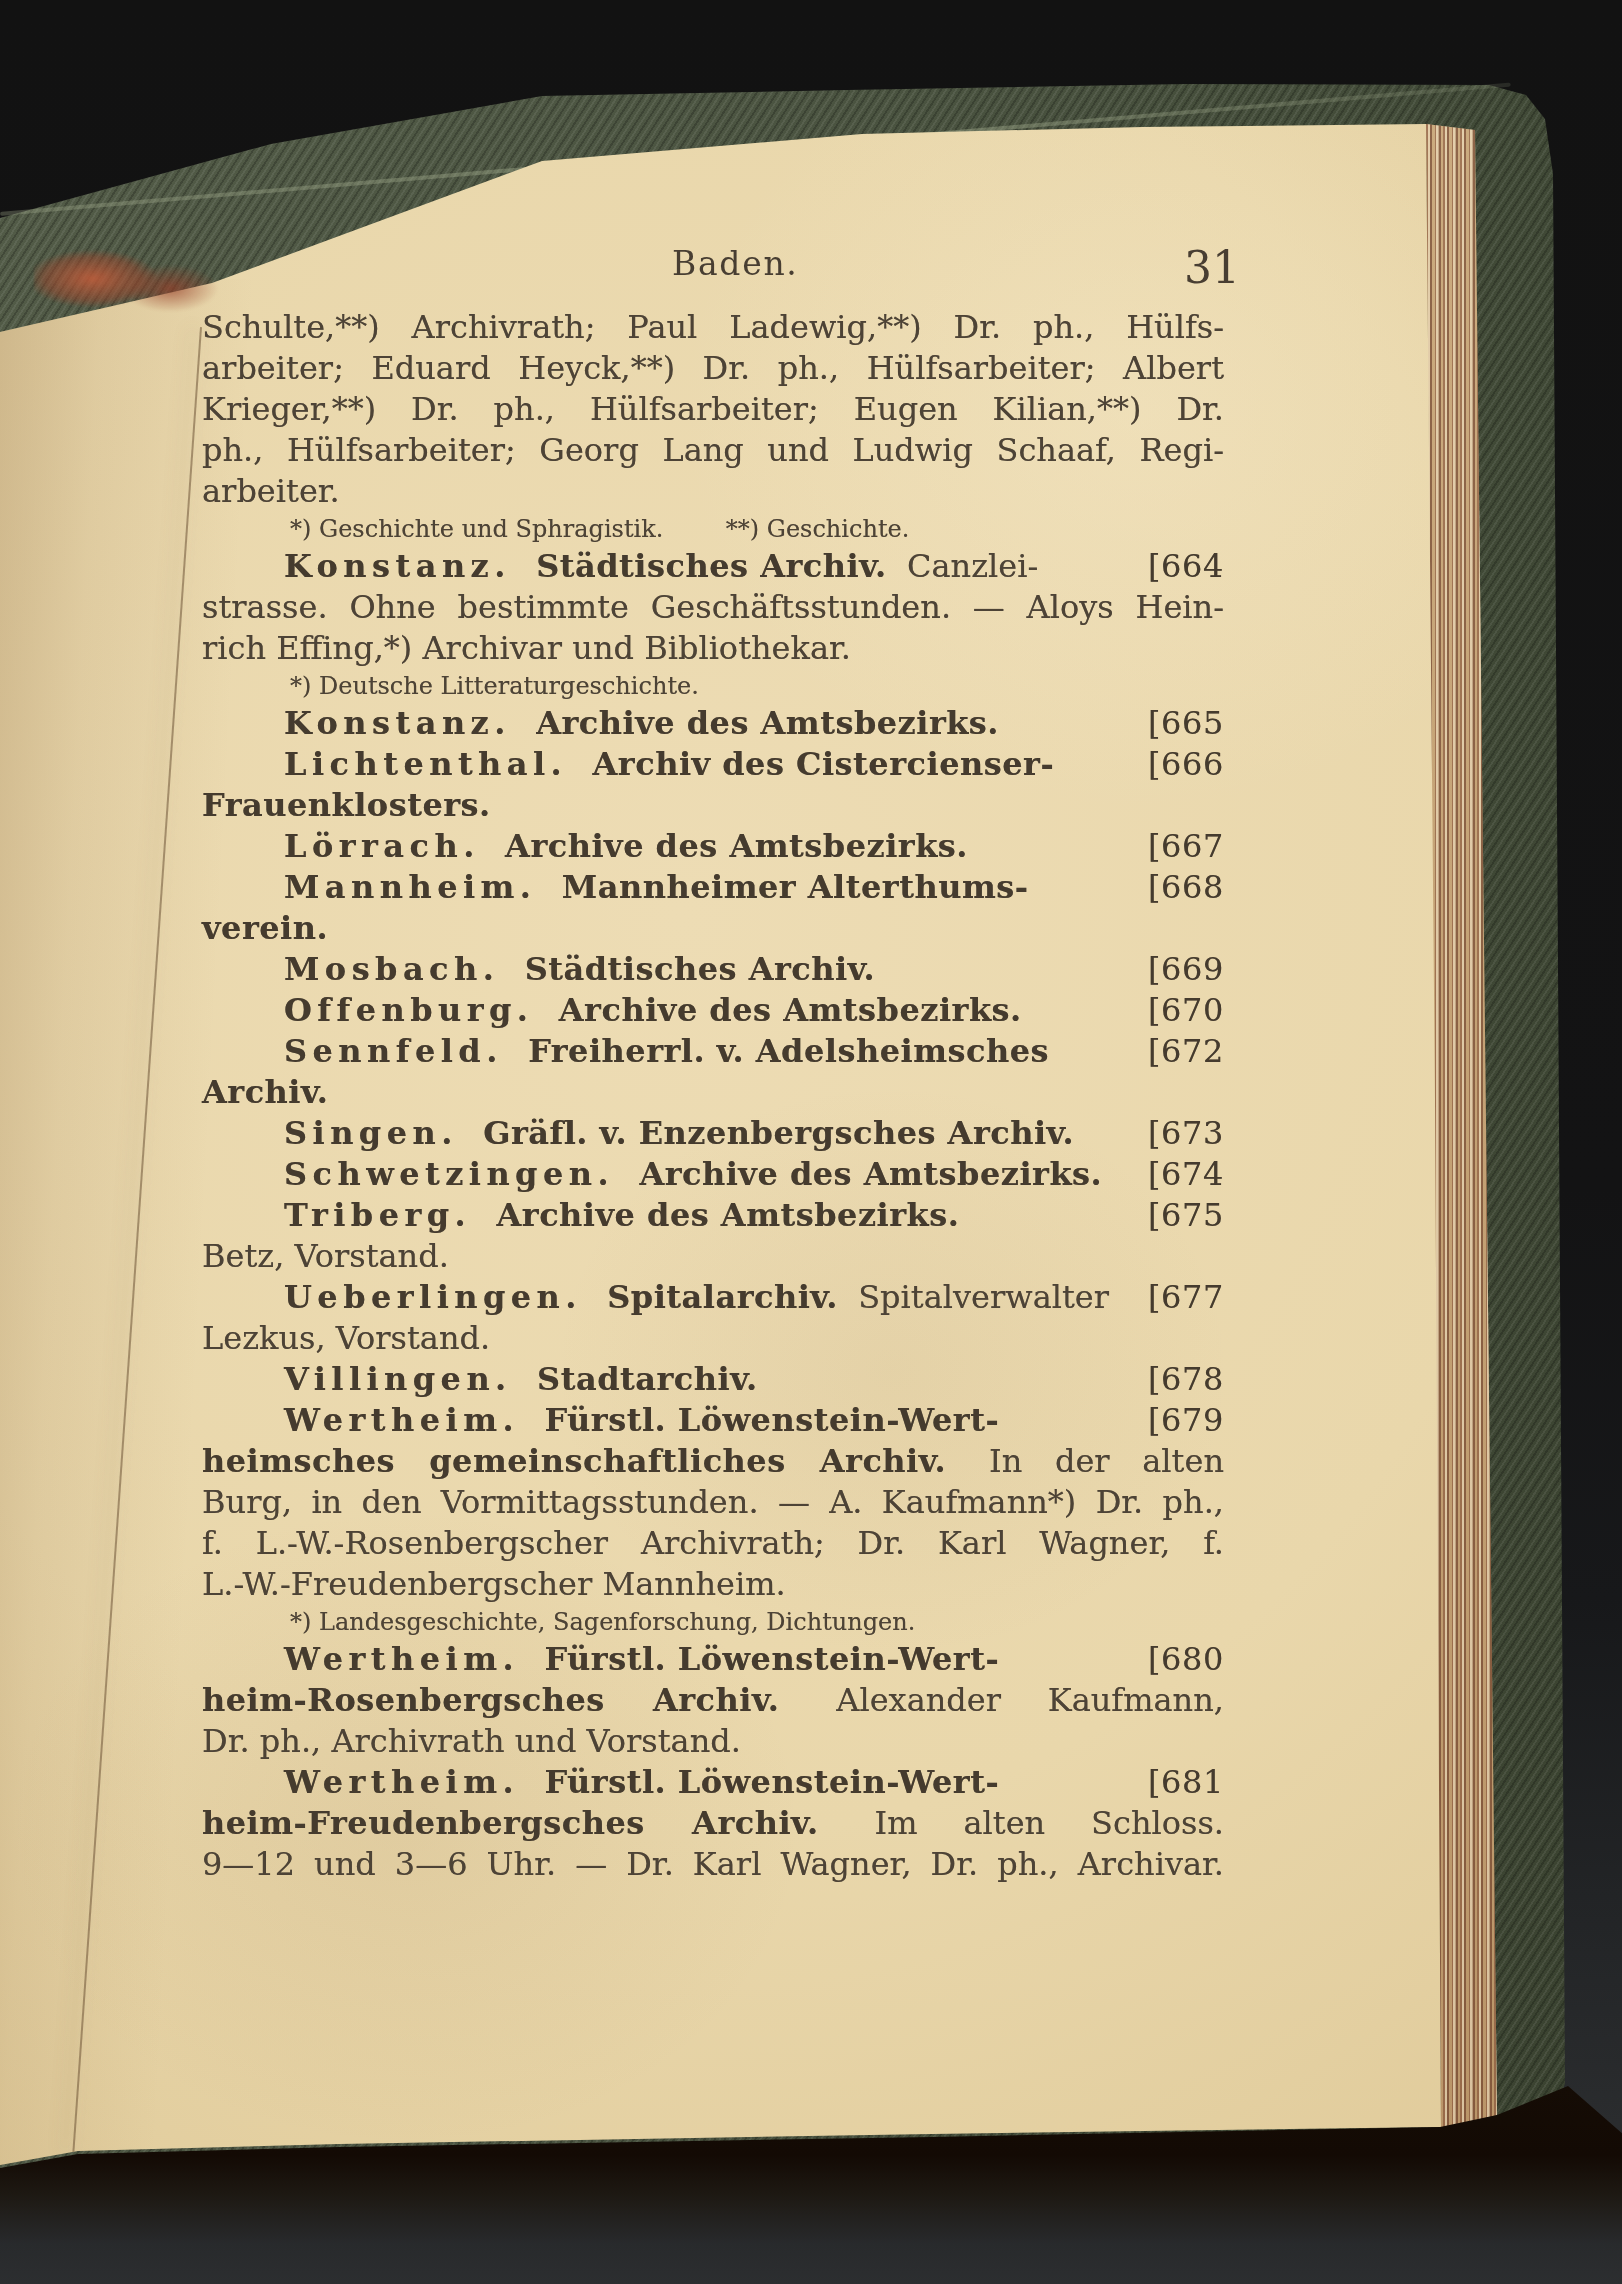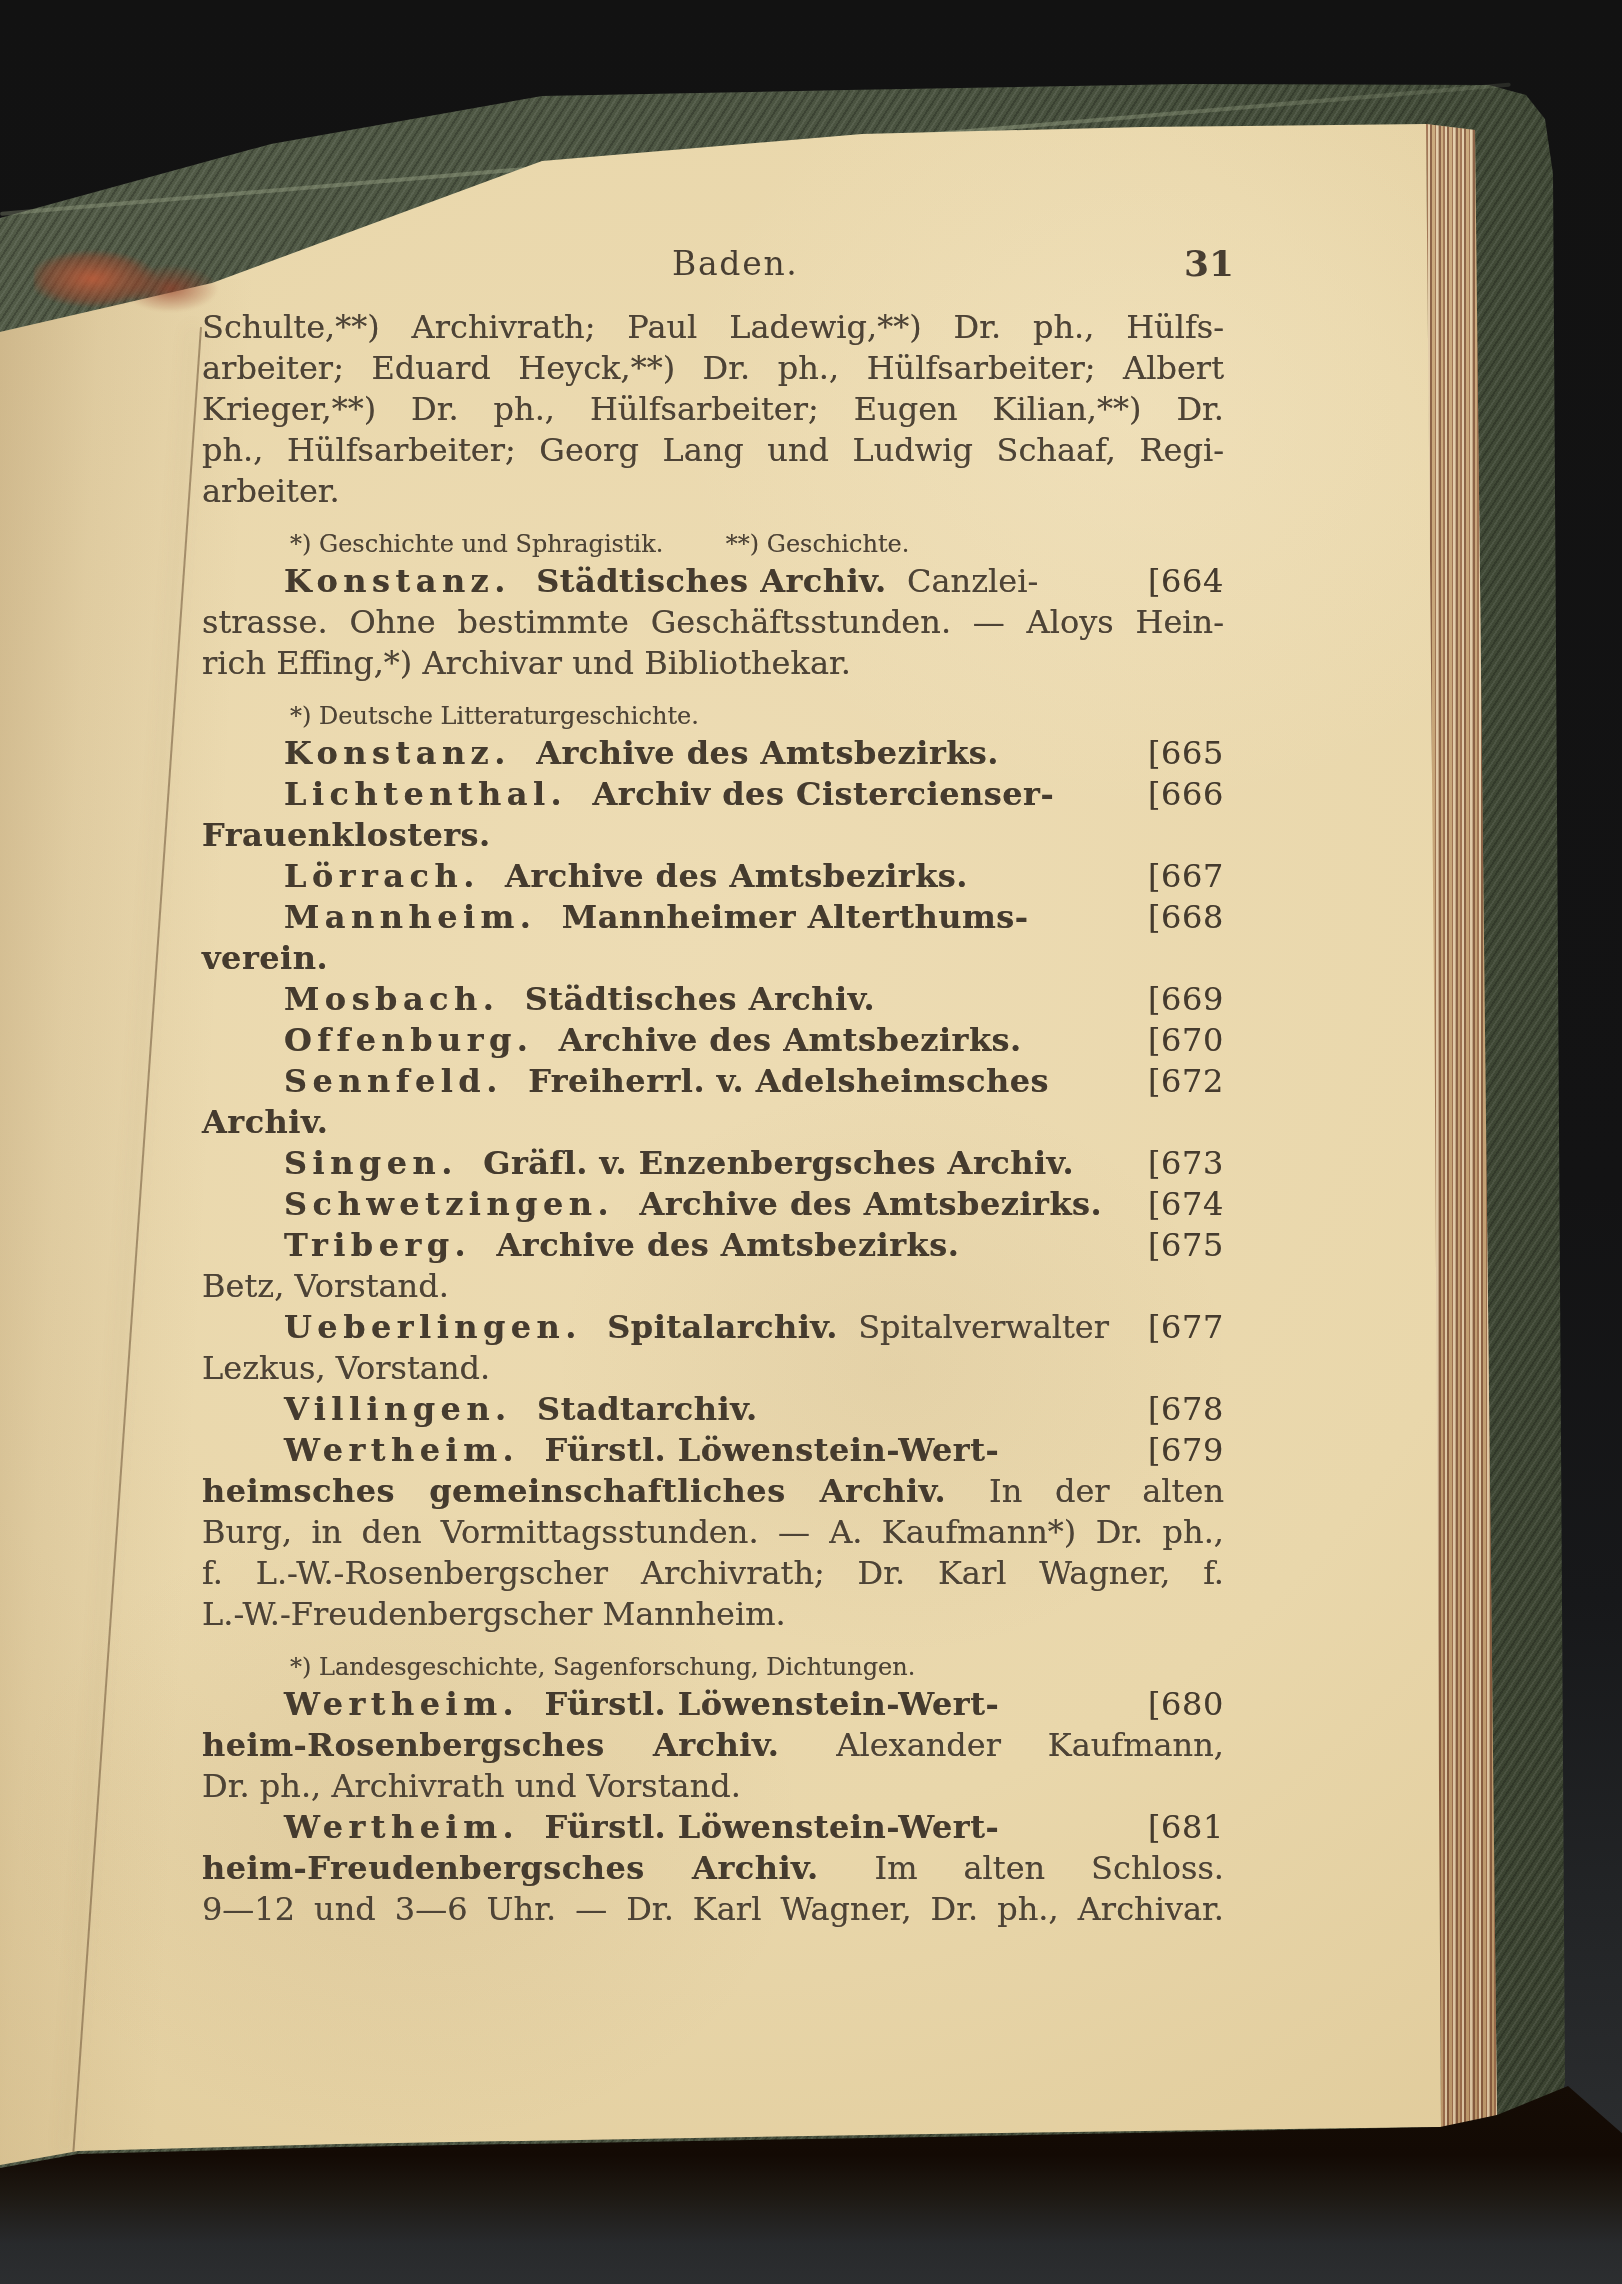--- a/index.html
+++ b/index.html
@@ -72,29 +72,29 @@
     background:linear-gradient(180deg, #150c05 2085px, #130a04 2155px, #1d1812 2193px, #282a2c 2244px, #2c2e30 2284px);
     clip-path:polygon(0 2168px,78px 2154px,339px 2147px,932px 2137px,1440px 2127px,1497px 2115px,1568px 2086px,1623px 2134px,1623px 2284px,0 2284px);
   }
   
   .header-title{
     position:absolute;left:672px;top:244px;
     font-size:33px;color:#483e32;letter-spacing:1.7px;
   }
   .page-number{
     position:absolute;left:1184px;top:242px;
-    font-size:36px;color:#483e32;font-weight:bold;
+    font-size:44px;color:#483e32;
   }
   .textblock{
     position:absolute;left:202px;top:307px;width:1022px;
     font-size:32px;color:#4d4336;
     text-shadow:0 0 0.5px rgba(77,67,54,.55);
   }
   .line{position:relative;height:41px;line-height:41px;white-space:nowrap;}
-  .line.fn{height:34px;line-height:34px;font-size:24px;padding-left:88px;margin-top:15px;}
+  .line.fn{height:34px;line-height:34px;font-size:24px;padding-left:88px;}
   .line.ind{padding-left:82px;}
   .line.j{text-align:justify;text-align-last:justify;white-space:normal;}
   .seg-city{font-weight:bold;letter-spacing:.17em;color:#453b2e;margin-right:15.2px;}
   .seg-bold{font-weight:bold;letter-spacing:.015em;color:#453b2e;margin-right:10.2px;}
   .seg-reg{}
   .seg-gap{display:inline-block;width:47px;}
   .ref{position:absolute;right:0;top:0;font-weight:normal;color:#453b2e;letter-spacing:.02em;}
 </style>
 </head>
 <body>

